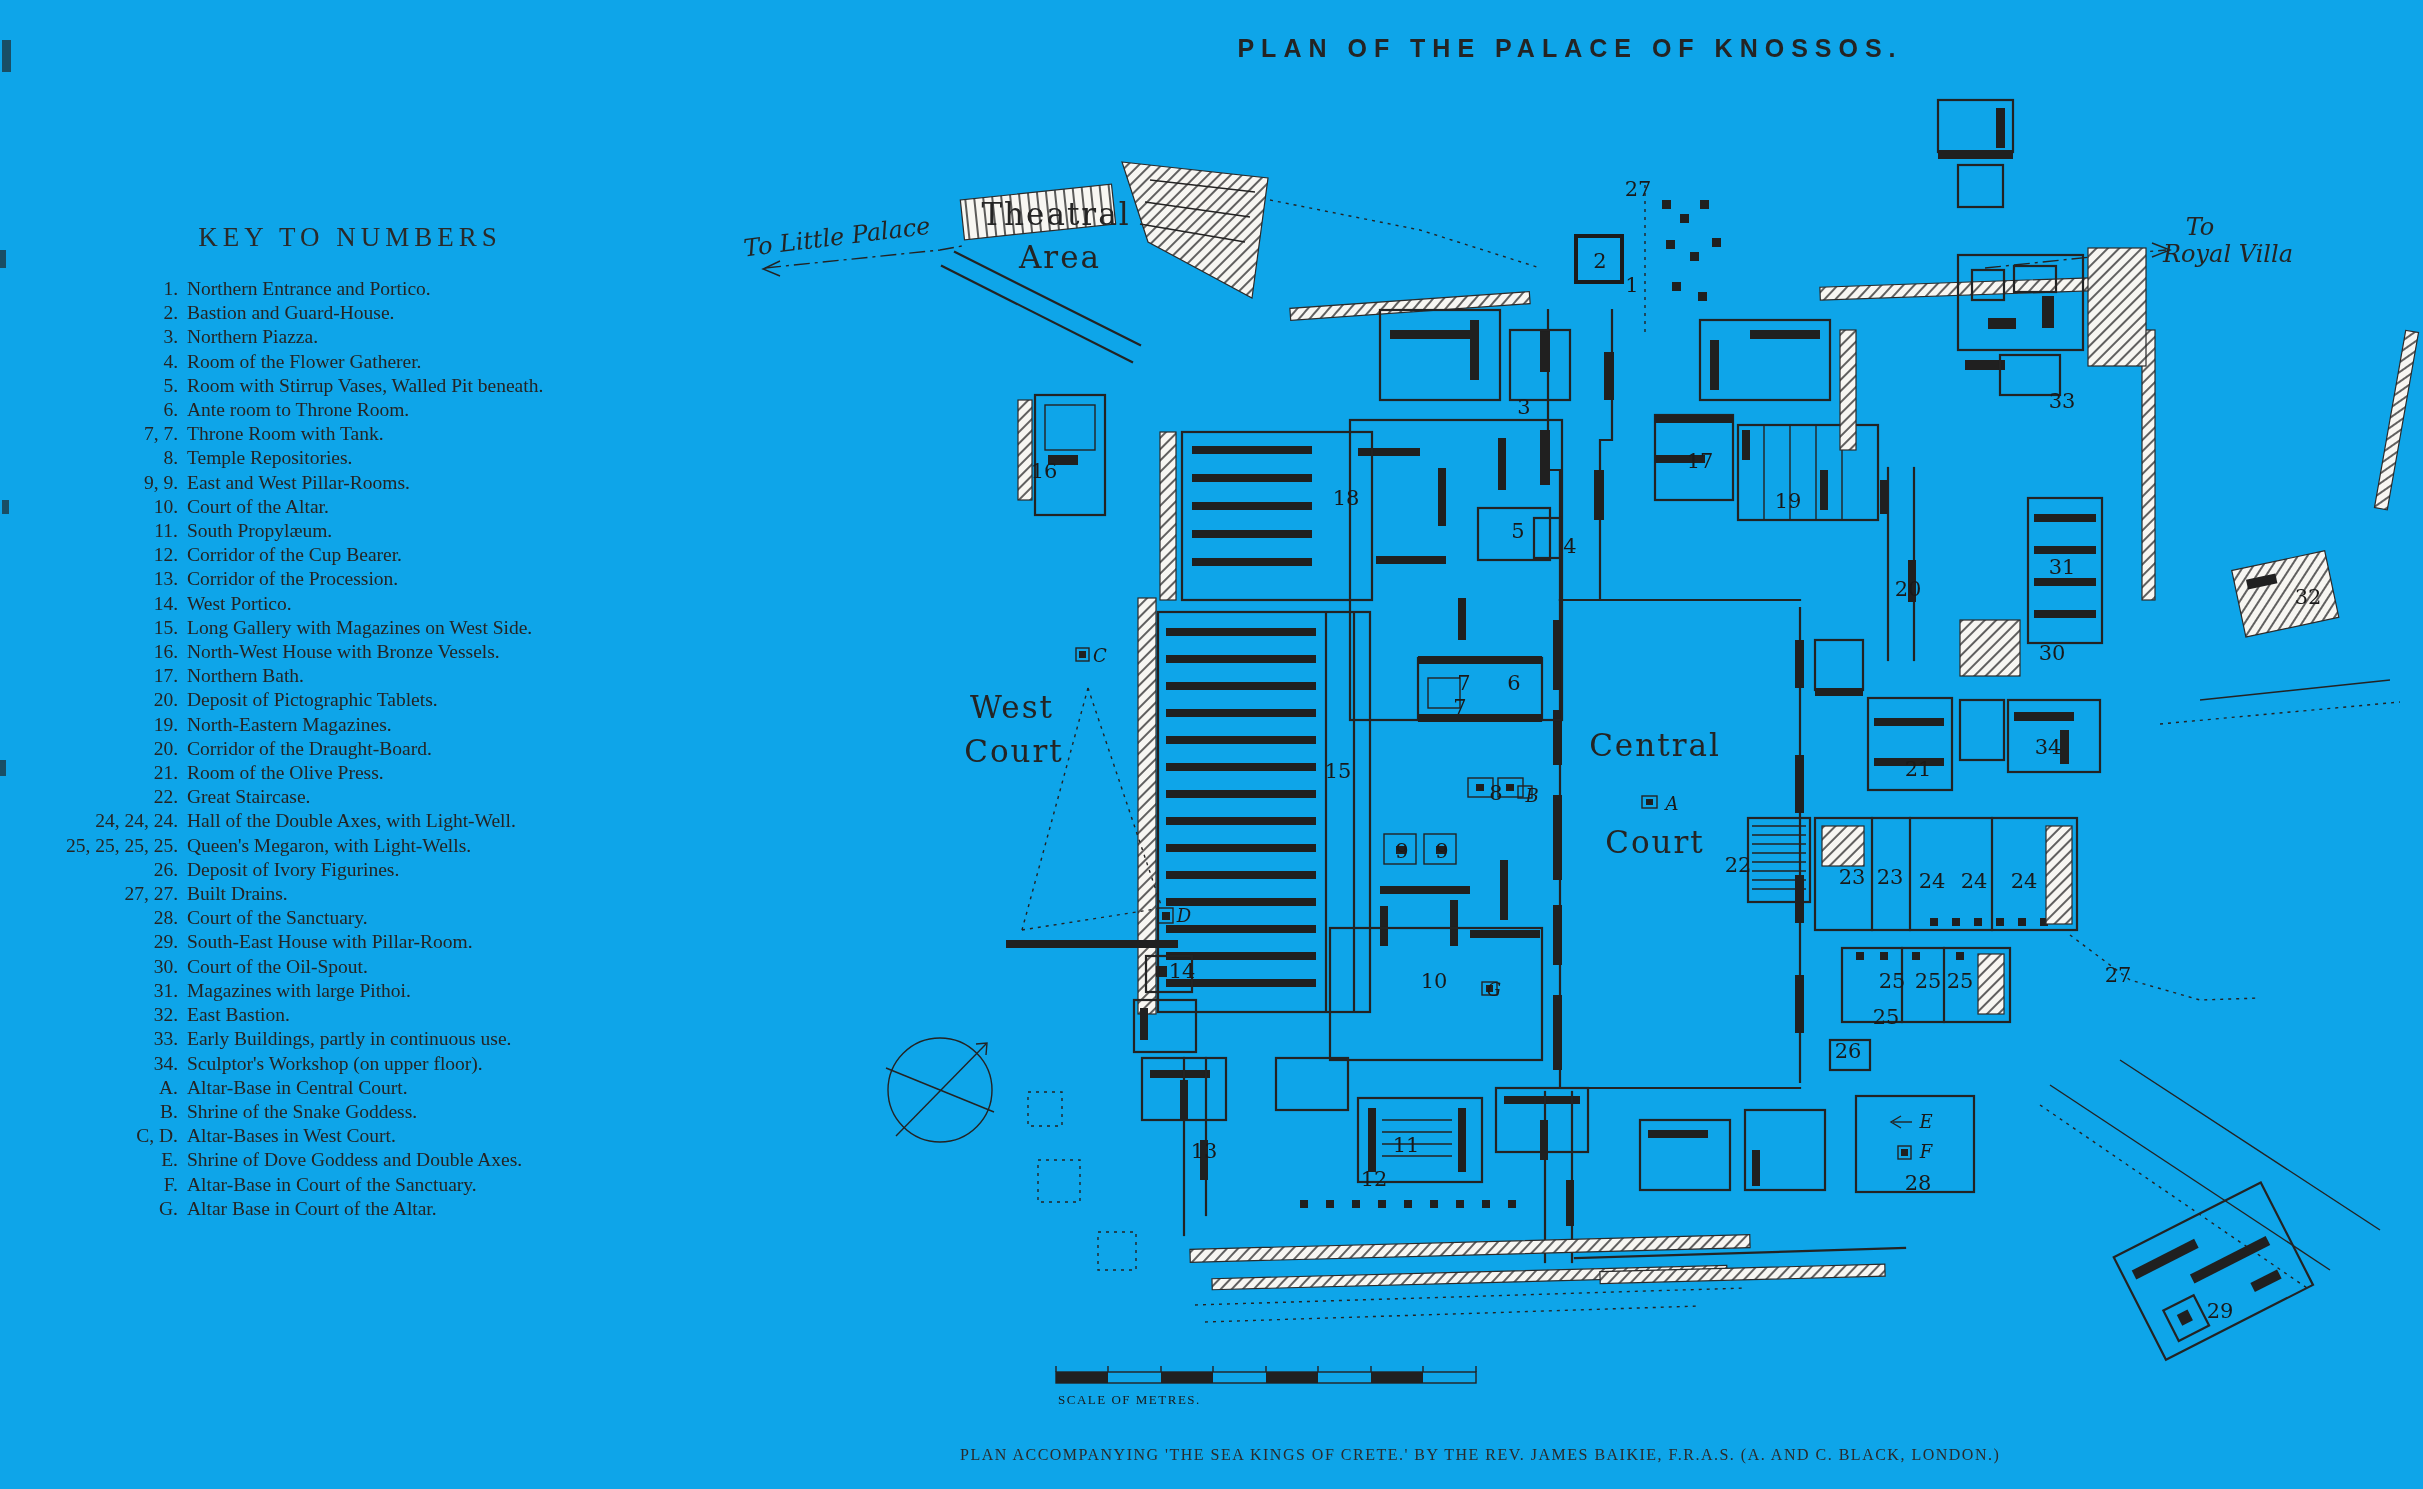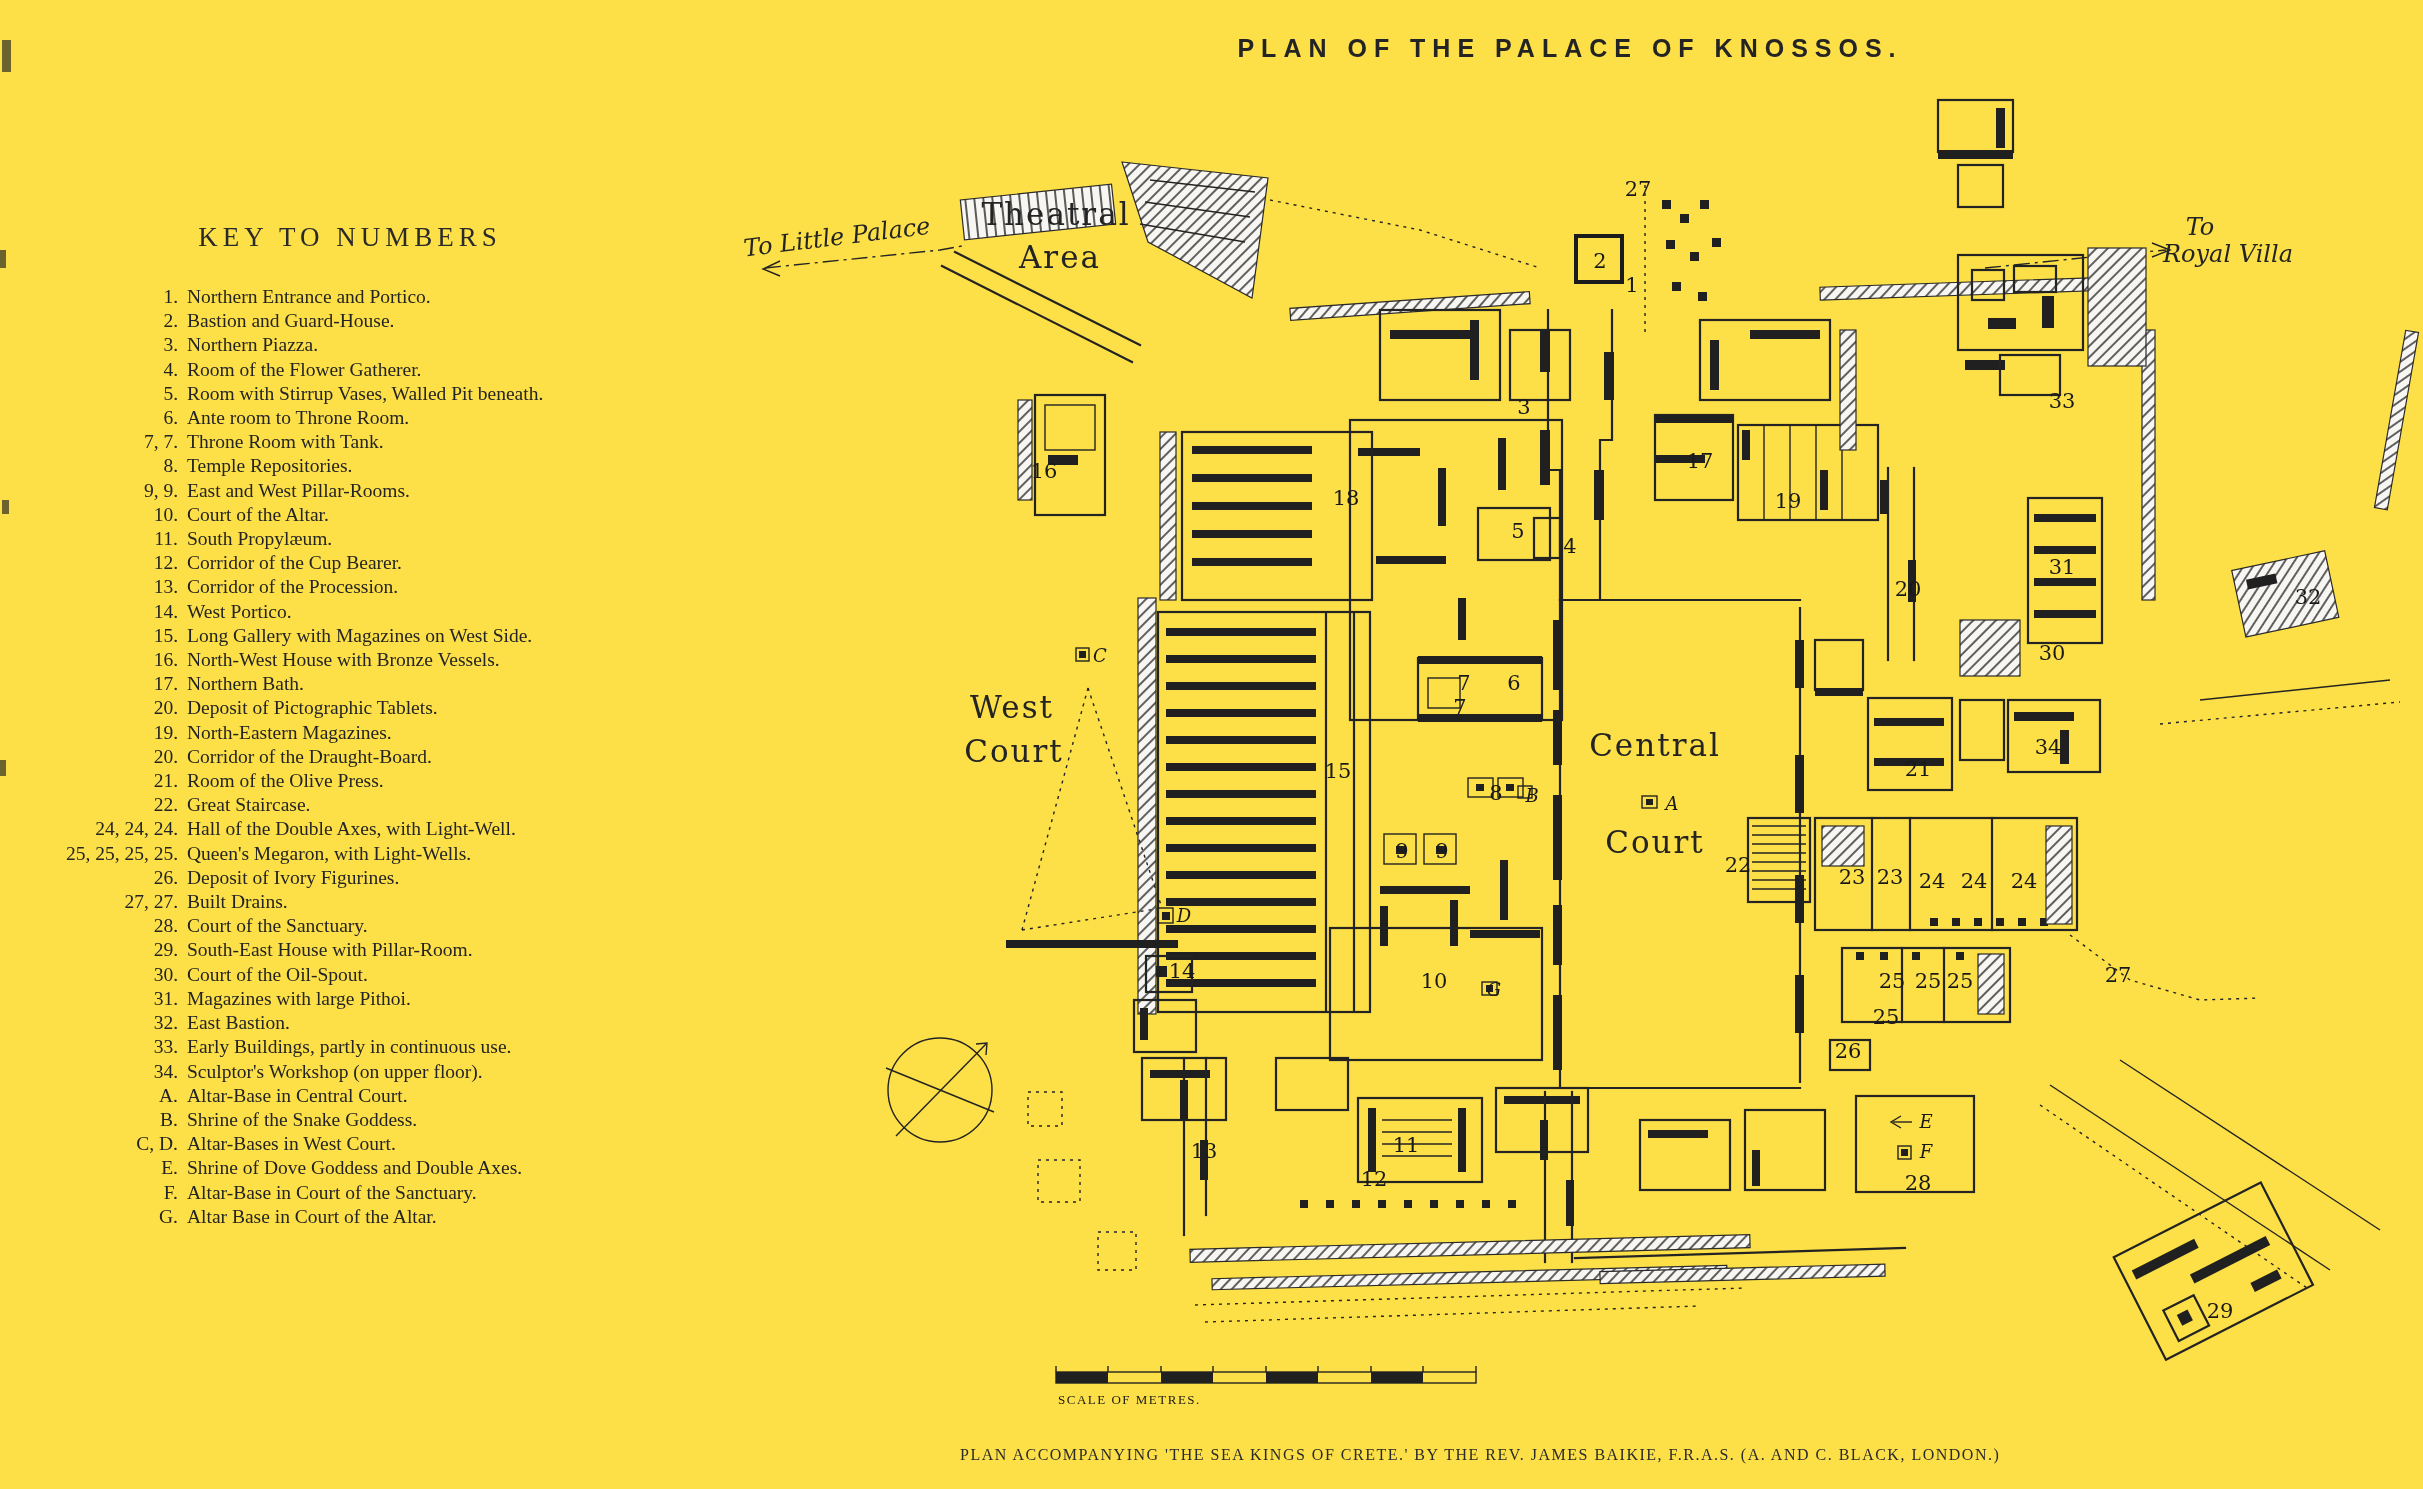--- a/index.html
+++ b/index.html
@@ -1,21 +1,21 @@
 <!DOCTYPE html>
 <html><head>
 <meta charset="utf-8">
 <style>
   html,body{margin:0;padding:0}
   body{width:2423px;height:1489px;overflow:hidden}
-  .page{position:relative;width:2423px;height:1489px;background:#fde047;font-family:"Liberation Serif",serif;color:#1d1d1d}
+  .page{position:relative;width:2423px;height:1489px;background:#0ea5e9;font-family:"Liberation Serif",serif;color:#1d1d1d}
   .title{position:absolute;top:34px;left:1170px;width:800px;text-align:center;
          font-family:"Liberation Sans",sans-serif;font-size:25px;font-weight:bold;letter-spacing:7px;color:#242424}
   .key{position:absolute;top:222px;left:30px;width:660px}
-  .key-heading{font-size:27px;font-weight:normal;letter-spacing:5px;margin:0 0 32px 105px;width:430px;text-align:center;color:#2a2a2a}
+  .key-heading{font-size:27px;font-weight:normal;letter-spacing:5px;margin:0 0 24px 105px;width:430px;text-align:center;color:#2a2a2a}
   .key-row{display:flex;font-size:19.5px;line-height:24.2px;color:#242424}
   .key-num{width:148px;text-align:right;padding-right:9px;flex:none}
   .key-label{white-space:nowrap}
   .caption{position:absolute;top:1446px;left:960px;width:1270px;text-align:left;
            font-size:16px;letter-spacing:1.5px;color:#2a2a2a}
   svg.plan{position:absolute;top:0;left:0}
   .w{fill:none;stroke:#232323;stroke-width:2.2;stroke-linecap:square}
   .w1{fill:none;stroke:#232323;stroke-width:1.4}
   .wb{fill:none;stroke:#1b1b1b;stroke-width:4}
   .b{fill:#202020;stroke:none}

